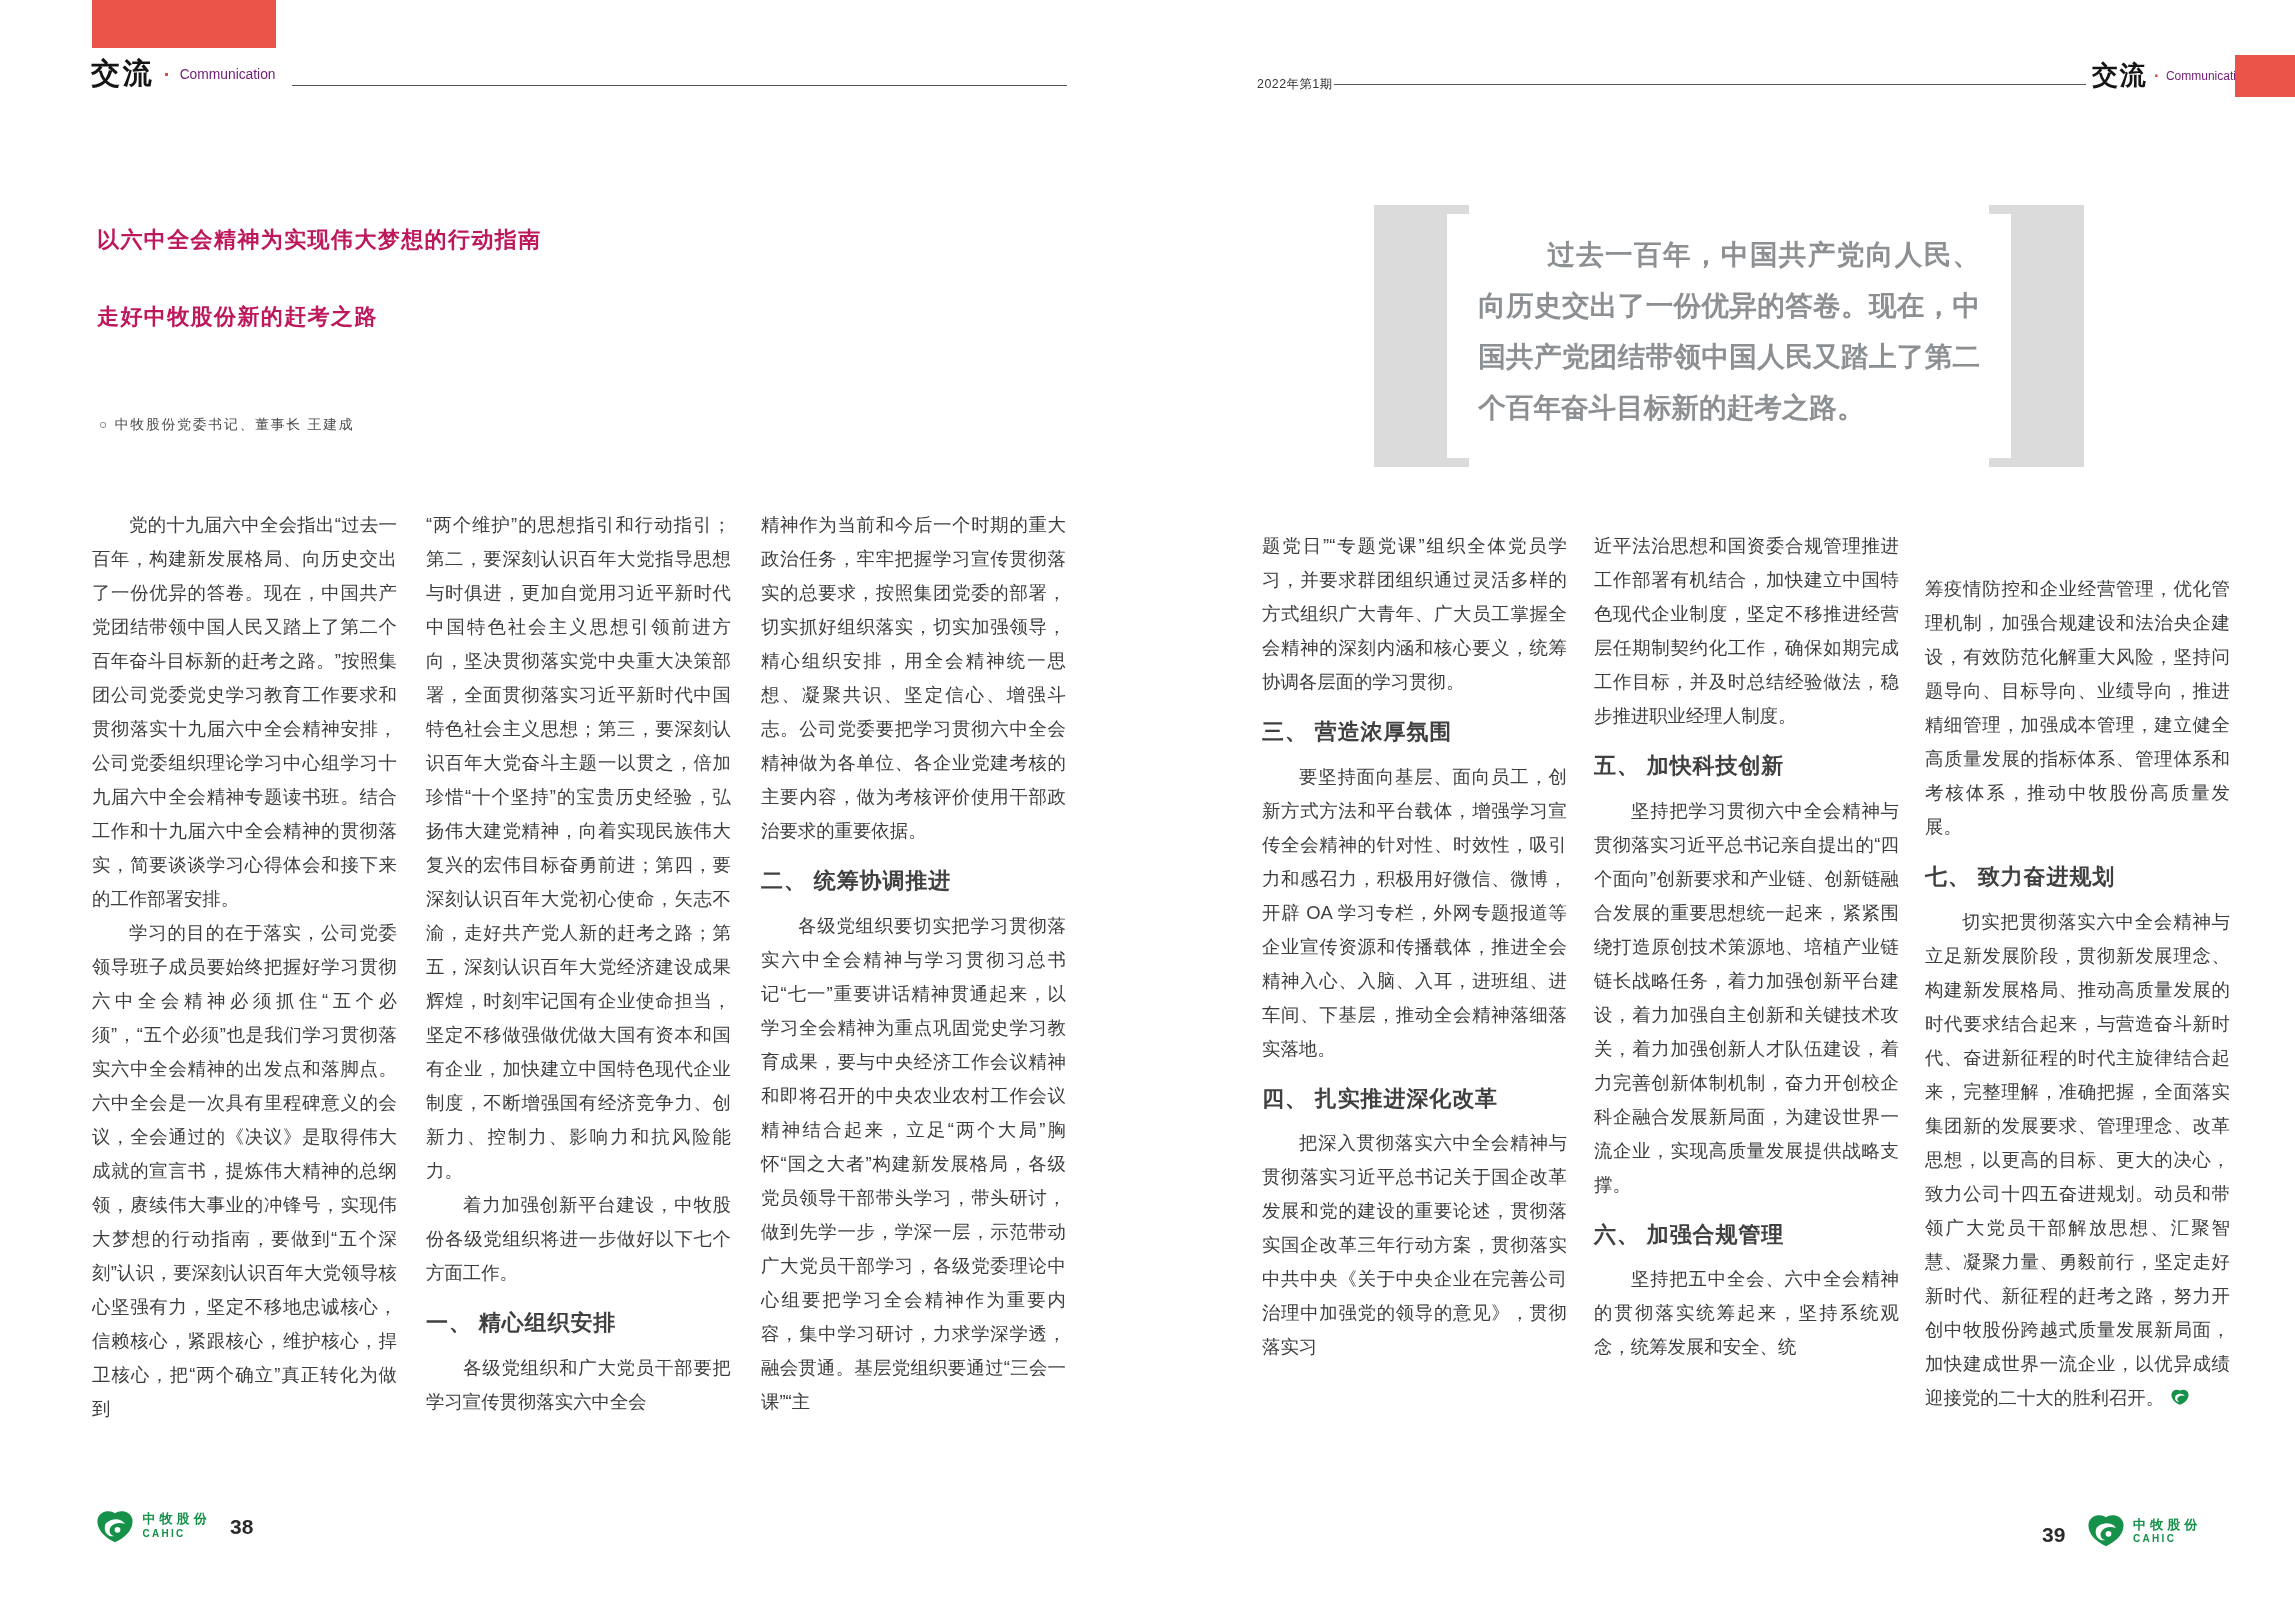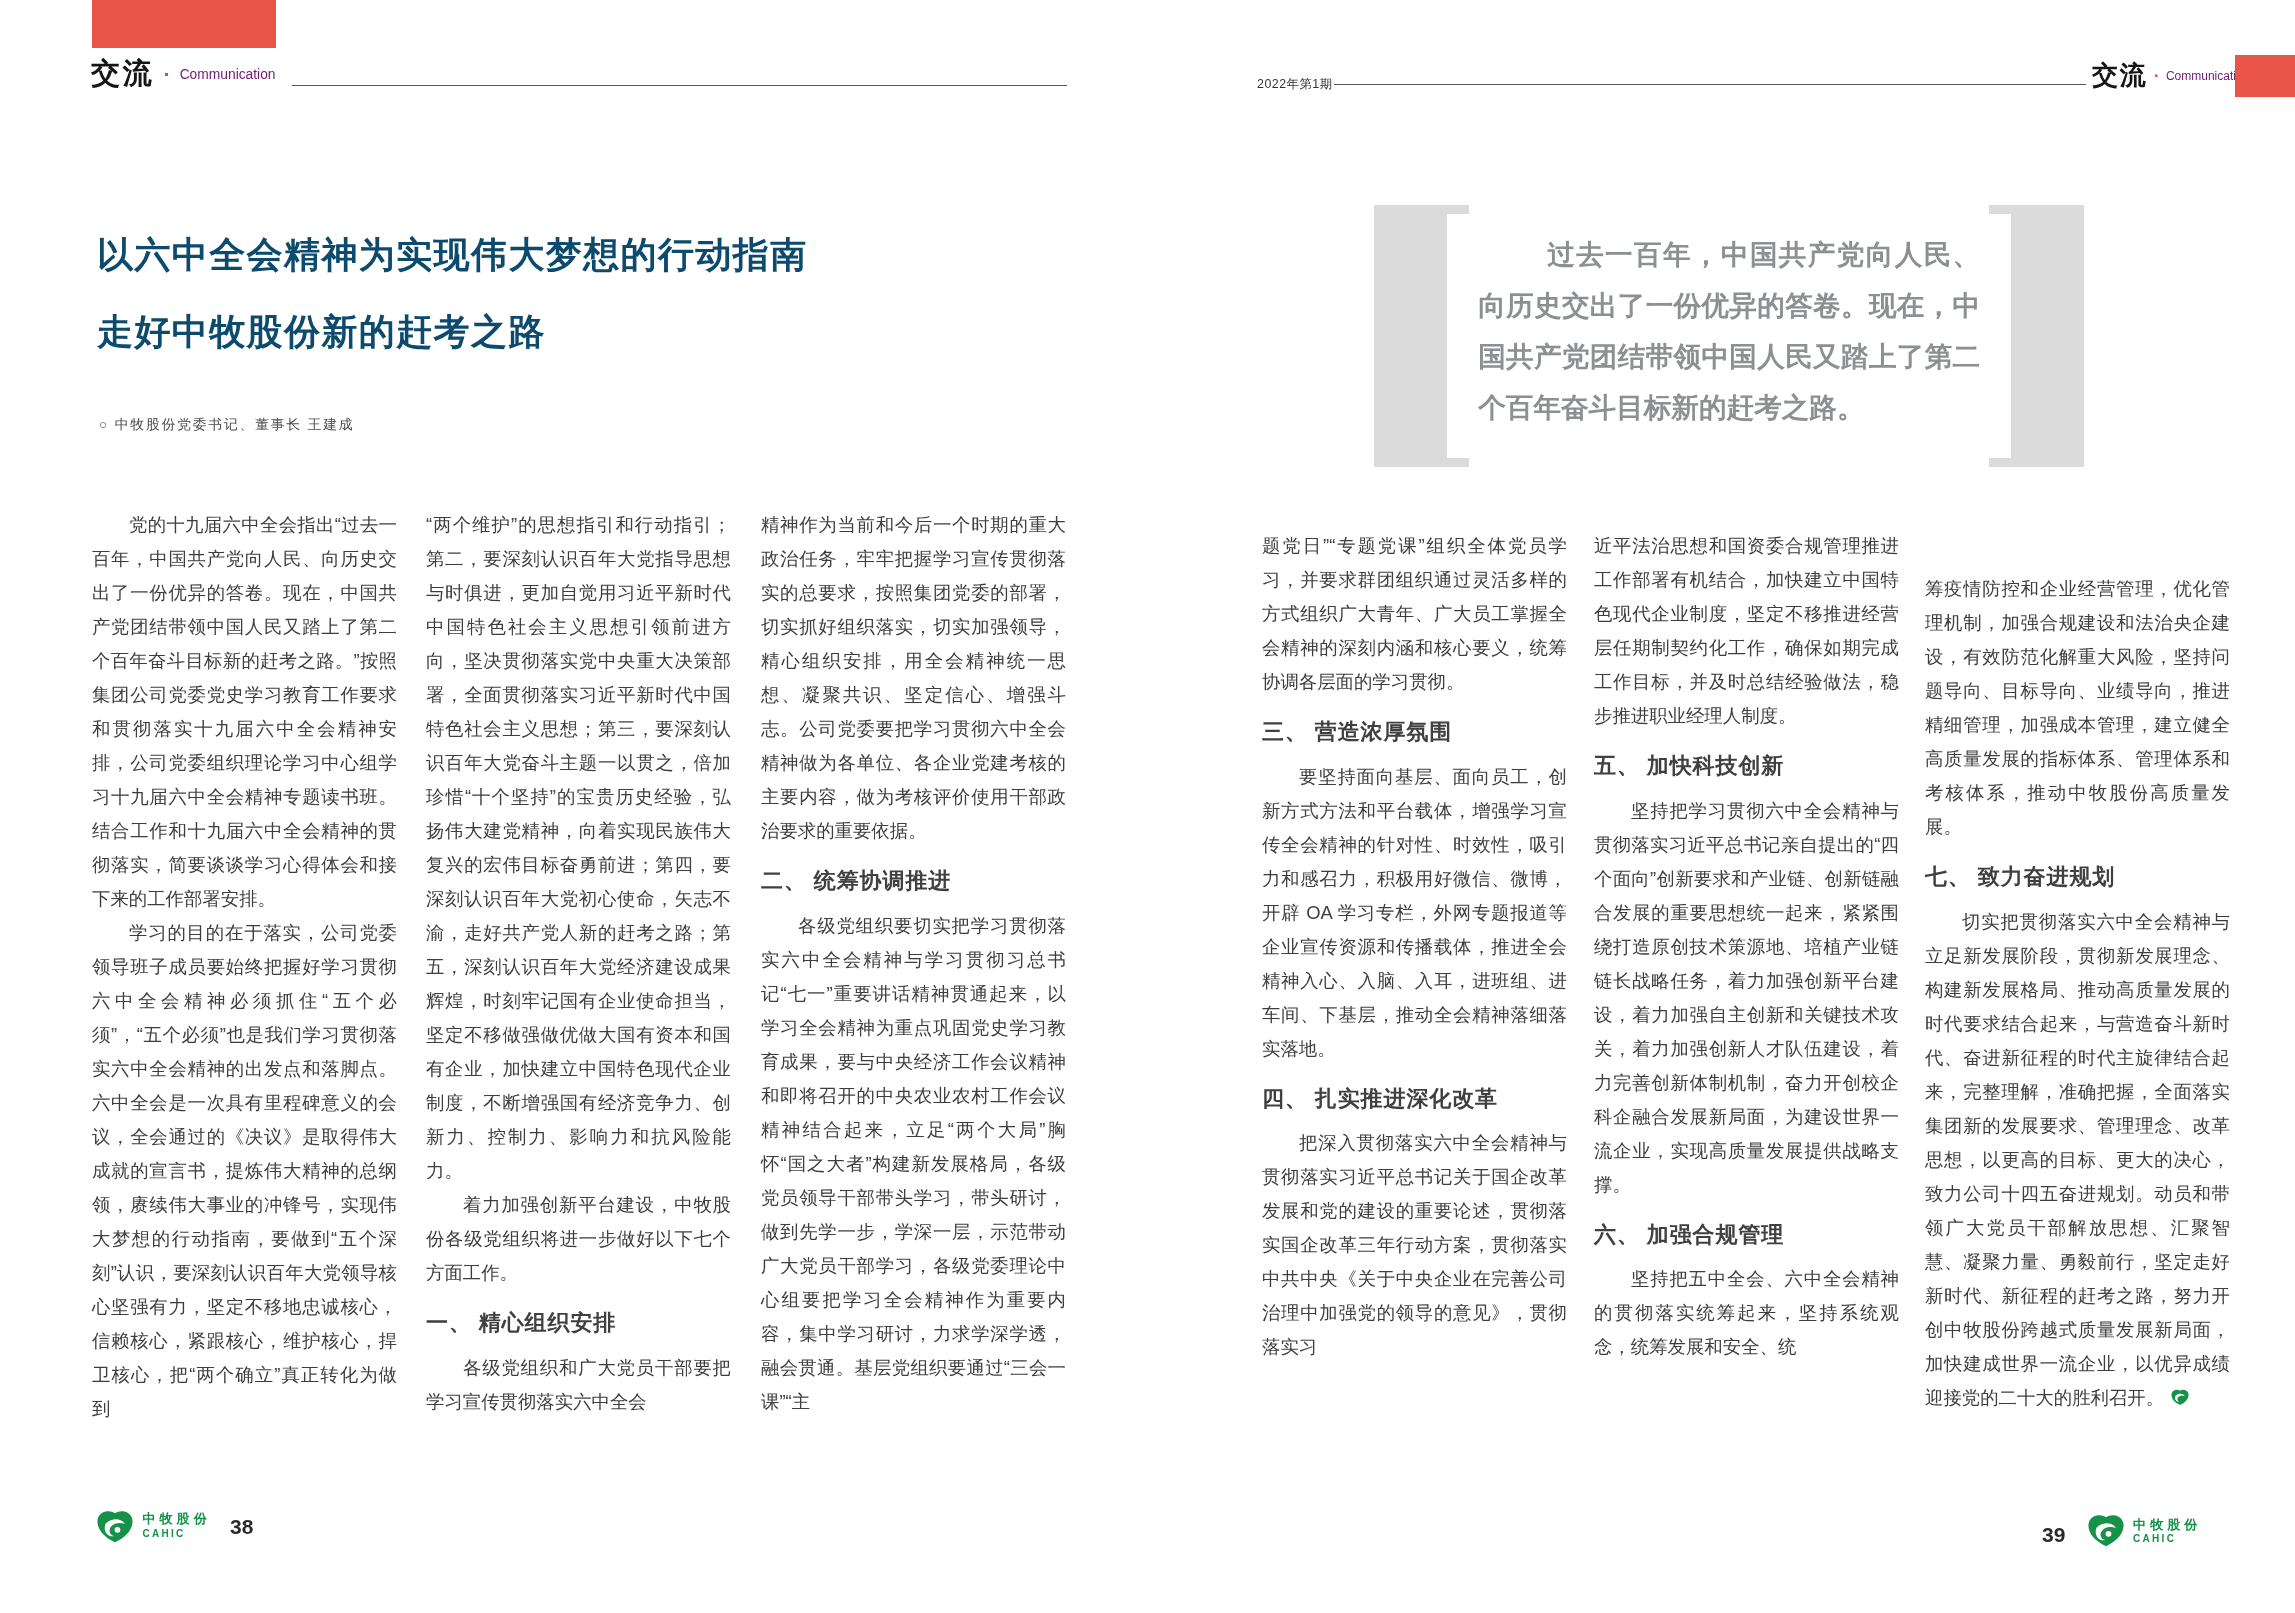--- a/index.html
+++ b/index.html
@@ -17,22 +17,22 @@
 
   .issue { position:absolute; left:1257px; top:76px; font-size:12.4px; color:#333; letter-spacing:0.5px; }
   .rule-right { position:absolute; left:1334px; top:84px; width:752px; height:1.4px; background:#55565a; }
   .hdr-right { position:absolute; left:2092px; top:58px; display:flex; align-items:center; gap:6.4px; }
   .hdr-right .hdr-cn { font-size:26px; letter-spacing:1.8px; }
   .hdr-right .hdr-dot { font-size:16.5px; }
   .hdr-right .hdr-en { font-size:12px; }
   .red-block-right { position:absolute; left:2235px; top:55px; width:61px; height:42px; background:#EA5449; }
 
   
-  .title { position:absolute; left:97px; top:216px; font-size:36px; line-height:77px; font-weight:700;
-           color:#0c4a6e; letter-spacing:1.4px; }
+  .title { position:absolute; left:97px; top:201px; font-size:22px; line-height:77px; font-weight:700;
+           color:#be185d; letter-spacing:1.4px; }
   .byline { position:absolute; left:99px; top:416px; font-size:13.8px; color:#4a4a4a; letter-spacing:1.8px; }
 
   
   .quote-wrap { position:absolute; left:1374px; top:205px; display:flex; height:262px; }
   .bracket-open  { width:22px; height:244px; border-left:73px solid #DBDBDB;
                    border-top:9.2px solid #DBDBDB; border-bottom:9.2px solid #DBDBDB; }
   .bracket-close { width:22px; height:244px; border-right:73px solid #DBDBDB;
                    border-top:9.2px solid #DBDBDB; border-bottom:9.2px solid #DBDBDB; }
   .quote-text { width:502px; margin:0 9.2px; padding-top:24px; font-size:27.6px; line-height:51px;
                 color:#8C9093; font-weight:600; text-align:justify; text-indent:69px; }
@@ -86,21 +86,21 @@
   </div>
   <div class="red-block-right"></div>
 
   <h1 class="title">
     <span>以六中全会精神为实现伟大梦想的行动指南</span><br>
     <span>走好中牧股份新的赶考之路</span>
   </h1>
   <div class="byline">○ 中牧股份党委书记、董事长 王建成</div>
 
   <div class="col c1L">
-    <p>党的十九届六中全会指出“过去一百年，中国共产党向人民、向历史交出了一份优异的答卷。现在，中国共产党团结带领中国人民又踏上了第二个百年奋斗目标新的赶考之路。”按照集团公司党委党史学习教育工作要求和贯彻落实十九届六中全会精神安排，公司党委组织理论学习中心组学习十九届六中全会精神专题读书班。结合工作和十九届六中全会精神的贯彻落实，简要谈谈学习心得体会和接下来的工作部署安排。</p>
+    <p>党的十九届六中全会指出“过去一百年，构建新发展格局、向历史交出了一份优异的答卷。现在，中国共产党团结带领中国人民又踏上了第二个百年奋斗目标新的赶考之路。”按照集团公司党委党史学习教育工作要求和贯彻落实十九届六中全会精神安排，公司党委组织理论学习中心组学习十九届六中全会精神专题读书班。结合工作和十九届六中全会精神的贯彻落实，简要谈谈学习心得体会和接下来的工作部署安排。</p>
     <p>学习的目的在于落实，公司党委领导班子成员要始终把握好学习贯彻六中全会精神必须抓住“五个必须”，“五个必须”也是我们学习贯彻落实六中全会精神的出发点和落脚点。六中全会是一次具有里程碑意义的会议，全会通过的《决议》是取得伟大成就的宣言书，提炼伟大精神的总纲领，赓续伟大事业的冲锋号，实现伟大梦想的行动指南，要做到“五个深刻”认识，要深刻认识百年大党领导核心坚强有力，坚定不移地忠诚核心，信赖核心，紧跟核心，维护核心，捍卫核心，把“两个确立”真正转化为做到</p>
   </div>
 
   <div class="col c2L">
     <p class="cont">“两个维护”的思想指引和行动指引；第二，要深刻认识百年大党指导思想与时俱进，更加自觉用习近平新时代中国特色社会主义思想引领前进方向，坚决贯彻落实党中央重大决策部署，全面贯彻落实习近平新时代中国特色社会主义思想；第三，要深刻认识百年大党奋斗主题一以贯之，倍加珍惜“十个坚持”的宝贵历史经验，弘扬伟大建党精神，向着实现民族伟大复兴的宏伟目标奋勇前进；第四，要深刻认识百年大党初心使命，矢志不渝，走好共产党人新的赶考之路；第五，深刻认识百年大党经济建设成果辉煌，时刻牢记国有企业使命担当，坚定不移做强做优做大国有资本和国有企业，加快建立中国特色现代企业制度，不断增强国有经济竞争力、创新力、控制力、影响力和抗风险能力。</p>
     <p>着力加强创新平台建设，中牧股份各级党组织将进一步做好以下七个方面工作。</p>
     <h3>一、 精心组织安排</h3>
     <p>各级党组织和广大党员干部要把学习宣传贯彻落实六中全会</p>
   </div>
 

